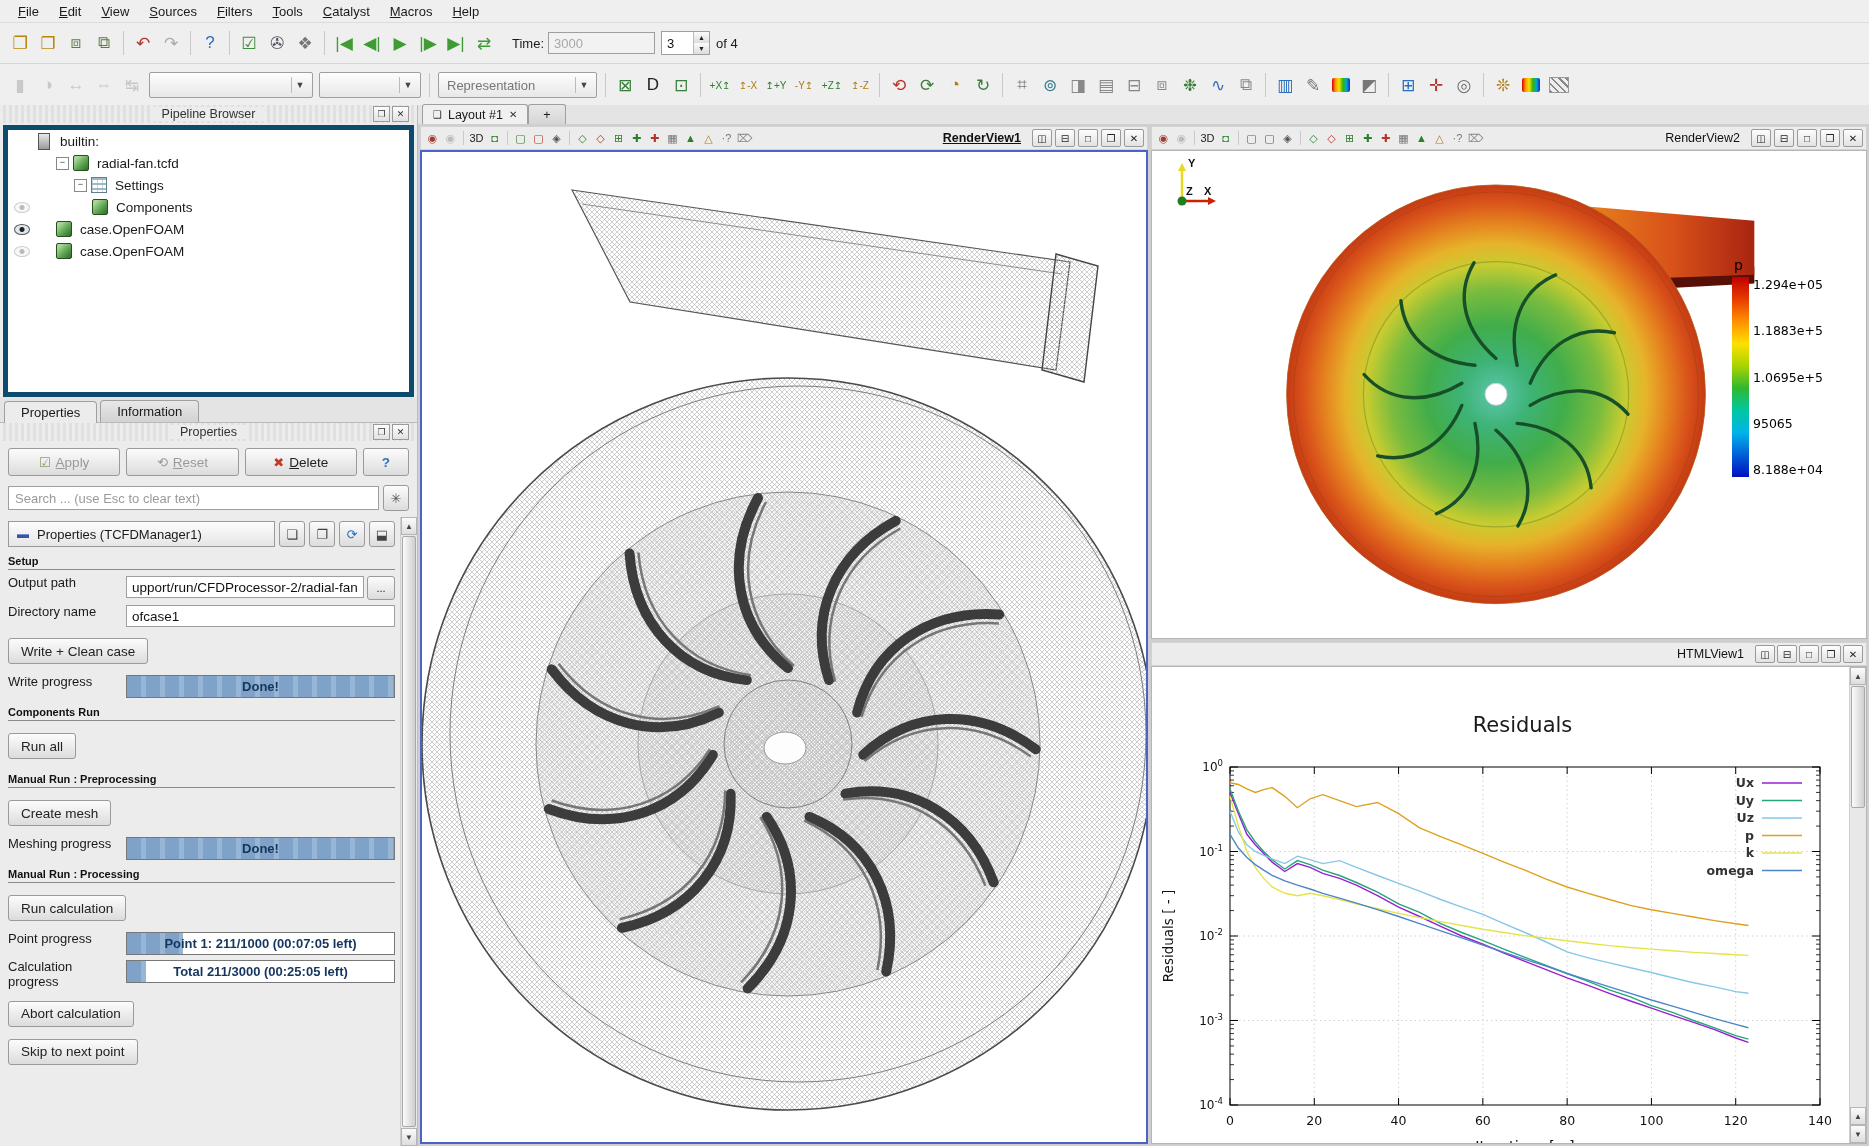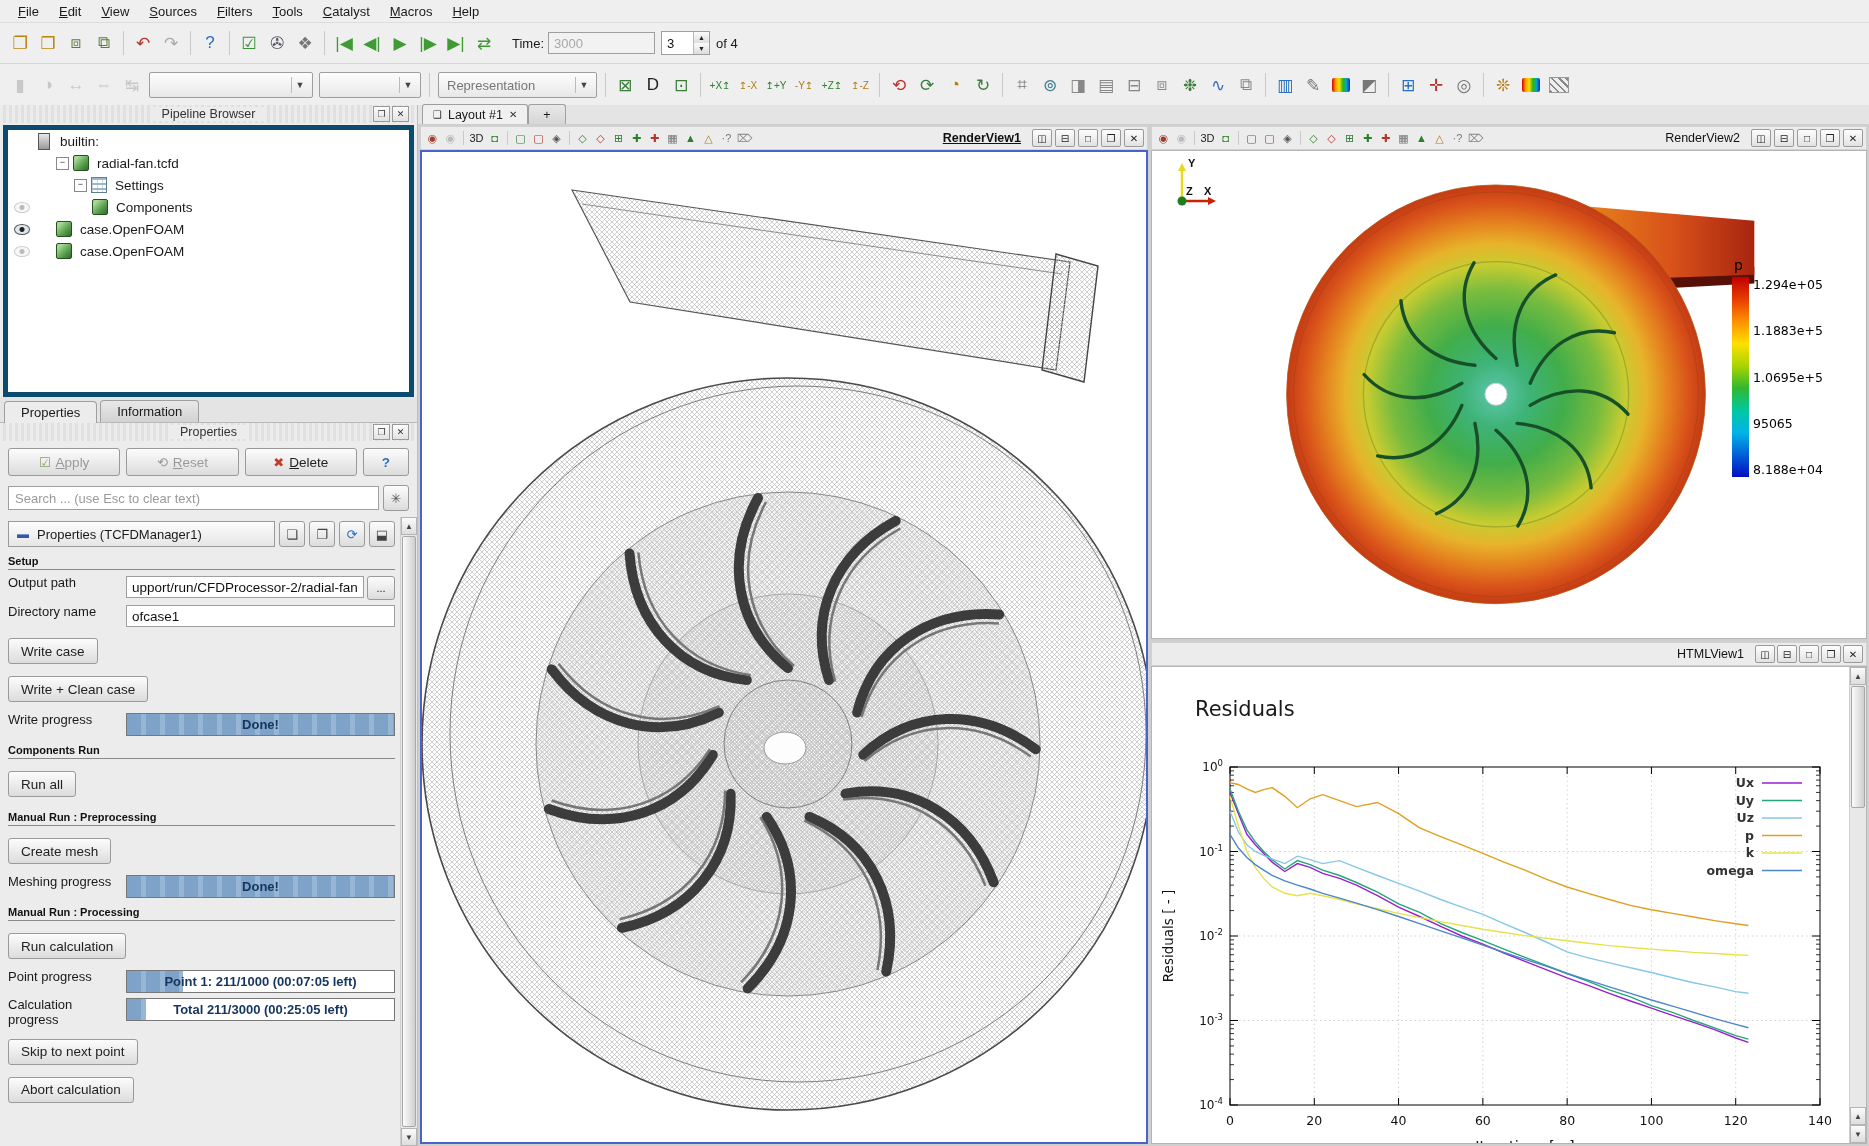--- a/index.html
+++ b/index.html
@@ -99,21 +99,21 @@
   #p-legend{position:absolute;right:24px;top:106px;width:110px;}
   #p-legend .ltitle{font-family:"DejaVu Sans",sans-serif;font-size:14px;margin-left:2px;margin-bottom:4px;color:#000;}
   #legend-body{display:flex;gap:4px;}
   #legend-bar{width:17px;height:200px;border:0;background:linear-gradient(#c00000,#e83c00,#ff9000,#ffe000,#a8d400,#30b830,#00c8a0,#00b4e8,#0060d8,#0010c0);}
   #legend-ticks{height:200px;display:flex;flex-direction:column;justify-content:space-between;}
   #legend-ticks div{font-family:"DejaVu Sans",sans-serif;font-size:12.5px;color:#000;white-space:nowrap;}
   
   .triad{position:absolute;left:34px;bottom:120px;width:70px;height:70px;}
   
   #html-content{position:absolute;left:0;top:0;right:16px;bottom:0;background:#fff;}
-  #residuals-title{text-align:left;font-size:21px;color:#1a1a1a;margin-top:30px;font-family:"DejaVu Sans",sans-serif;padding-left:43px;}
+  #residuals-title{text-align:center;font-size:21px;color:#1a1a1a;margin-top:46px;font-family:"DejaVu Sans",sans-serif;padding-left:43px;}
   #chart-svg{position:absolute;left:4px;top:86px;width:700px;height:408px;}
 </style>
 </head>
 <body>
 
 <div id="menubar">
     <span class="menu-item"><u>F</u>ile</span>
     <span class="menu-item"><u>E</u>dit</span>
     <span class="menu-item"><u>V</u>iew</span>
     <span class="menu-item"><u>S</u>ources</span>
@@ -334,21 +334,20 @@
             <div class="section">Setup</div>
             <div class="prow">
               <span class="plabel">Output path</span>
               <input value="upport/run/CFDProcessor-2/radial-fan" style="">
               <span class="dots-btn">...</span>
             </div>
             <div class="prow">
               <span class="plabel">Directory name</span>
               <input value="ofcase1" style="">
             </div>
-            <div><span class="pbtn">Write case</span></div>
             <div><span class="pbtn">Write + Clean case</span></div>
             <div class="prow">
               <span class="plabel">Write progress</span>
               <div class="progress">
                 <div class="fill" style="width: 100%;"></div>
                 <div class="ptext">Done!</div>
               </div>
             </div>
             <div class="section">Components Run</div>
             <div><span class="pbtn">Run all</span></div>
@@ -370,22 +369,22 @@
                 <div class="ptext">Point 1: 211/1000 (00:07:05 left)</div>
               </div>
             </div>
             <div class="prow">
               <span class="plabel">Calculation progress</span>
               <div class="progress">
                 <div class="fill" style="width: 7%;"></div>
                 <div class="ptext">Total 211/3000 (00:25:05 left)</div>
               </div>
             </div>
+            <div><span class="pbtn">Abort calculation</span></div>
             <div><span class="pbtn">Skip to next point</span></div>
-            <div><span class="pbtn">Abort calculation</span></div>
             <div></div>
           </div>
 
       </div>
       <div class="vscroll">
         <div class="sbtn">▲</div>
         <div class="sthumb" style="flex:1;"></div>
         <div class="sbtn">▼</div>
       </div>
     </div>

